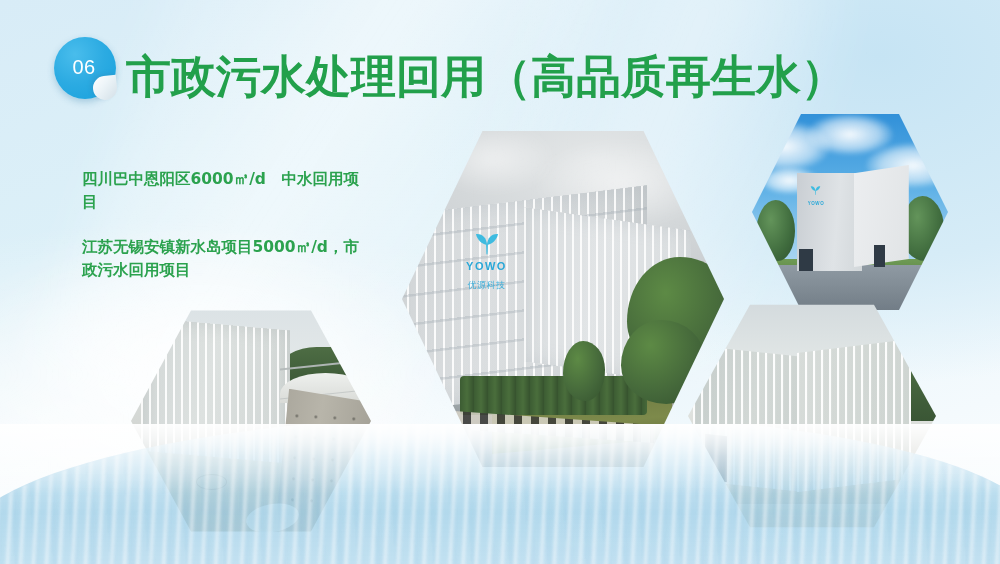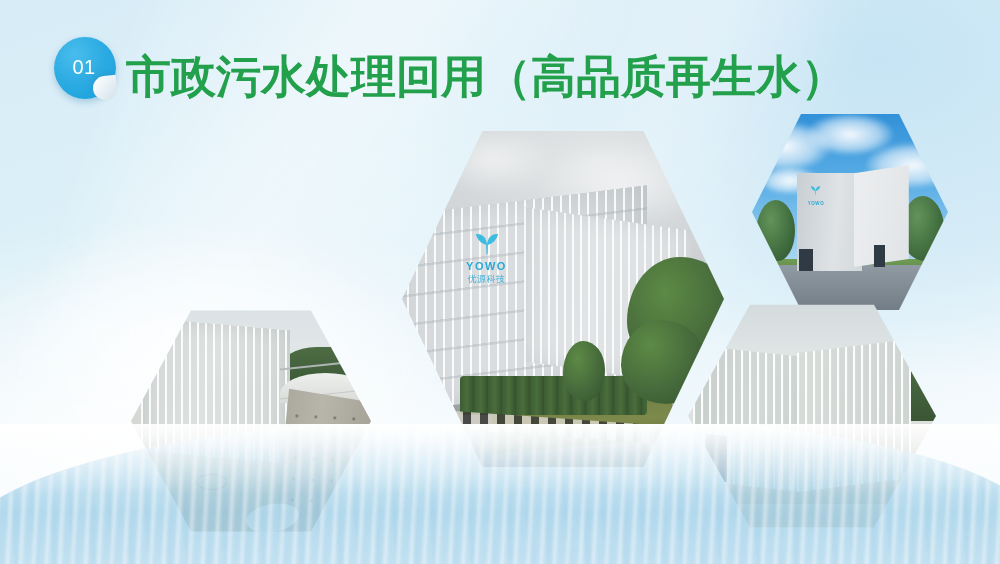--- a/index.html
+++ b/index.html
@@ -290,21 +290,21 @@
     font-weight: 700;
     letter-spacing: 1.5px;
     font-family: "Liberation Sans", sans-serif;
     margin-top: 1px;
   }
   .m-logo-cn {
     color: #2aa8d8;
     font-size: 9px;
     letter-spacing: 0.5px;
     font-family: "DejaVu Sans", sans-serif;
-    margin-top: 1px;
+    margin-top: 7px;
     opacity: 0.92;
   }
 
   
   .photo-tr {
     background: linear-gradient(180deg, #2f8fd8 0%, #5db0e6 38%, #9fd0ef 68%, #cde6f6 100%);
   }
   .tr-cloud {
     position: absolute;
     background: radial-gradient(ellipse at center, rgba(255,255,255,0.95) 0%, rgba(255,255,255,0.55) 48%, rgba(255,255,255,0) 75%);
@@ -485,26 +485,30 @@
 <body>
 
 <div class="slide">
 
   <div class="bg-streak streak-a"></div>
   <div class="bg-streak streak-b"></div>
   <div class="bg-streak streak-c"></div>
 
   <div class="badge">
     <div class="badge-circle"></div>
-    <div class="badge-num">01</div>
+    <div class="badge-num">06</div>
     <div class="badge-curl"></div>
   </div>
 
   <div class="slide-title">市政污水处理回用（高品质再生水）</div>
 
+  <div class="captions">
+    <div class="caption">四川巴中恩阳区6000㎥/d　中水回用项目</div>
+    <div class="caption">江苏无锡安镇新水岛项目5000㎥/d，市政污水回用项目</div>
+  </div>
 
   <div class="hex hex-main">
     <div class="hex-inner photo-main">
       <div class="m-sky"></div>
       <div class="m-cloud" style="left:40%;top:4%;width:56%;height:26%;"></div>
       <div class="m-cloud" style="left:8%;top:0%;width:40%;height:20%;"></div>
       <div class="m-ground"></div>
       <div class="m-wet"></div>
 
       <div class="m-building"></div>

